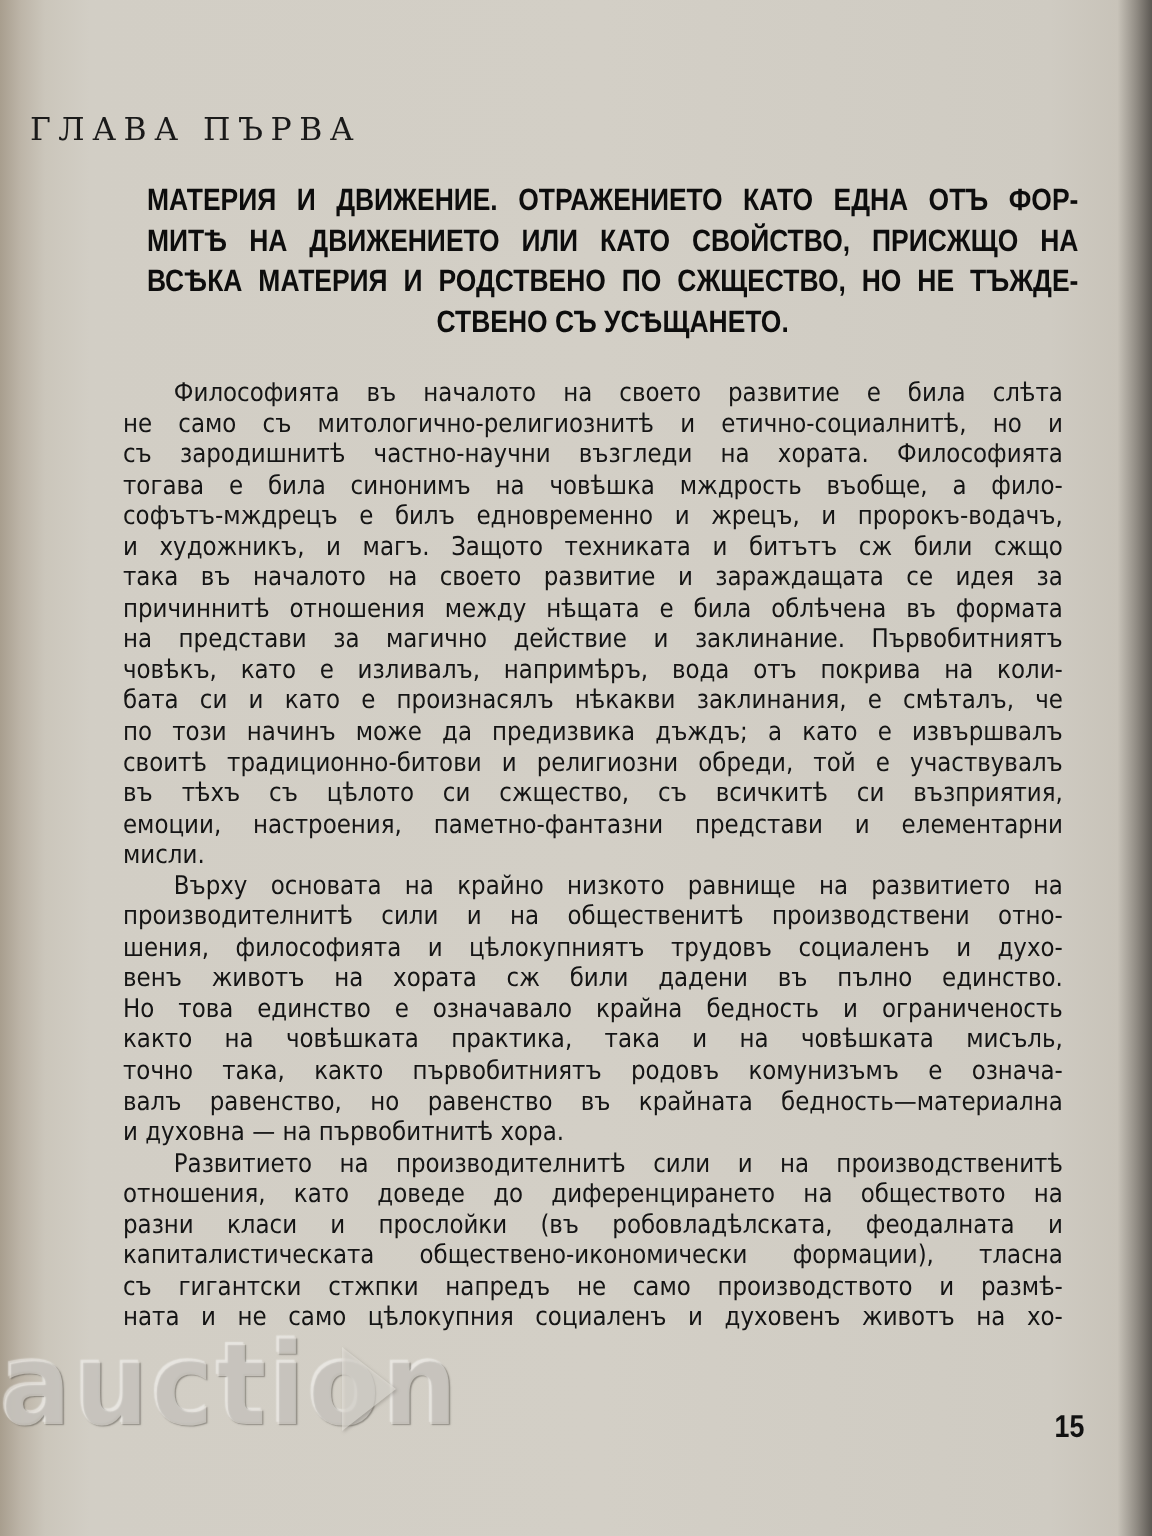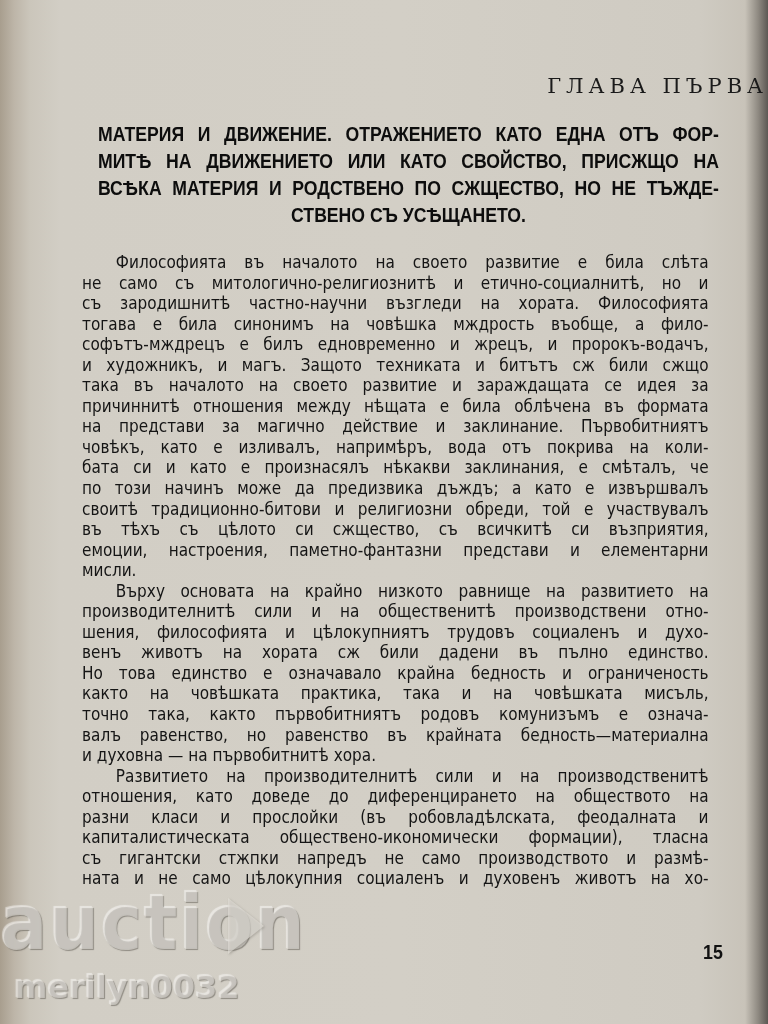--- a/index.html
+++ b/index.html
@@ -18,21 +18,21 @@
     .page {
       position: absolute;
       left: 0; top: 0;
       width: 768px; height: 1024px;
     }
     .chapter-heading {
       position: absolute;
       top: 74px;
       left: 0;
       width: 768px;
-      text-align: right;
+      text-align: left;
       font-family: "DejaVu Serif", serif;
       font-size: 21px;
       letter-spacing: 5px;
       color: #1a1a1a;
       padding-left: 20px;
       box-sizing: border-box;
     }
     .chapter-title {
       position: absolute;
       top: 120px;
@@ -175,15 +175,14 @@
       <span class="line">капиталистическата обществено-икономически формации), тласна</span>
       <span class="line">съ гигантски стжпки напредъ не само производството и размѣ-</span>
       <span class="line">ната и не само цѣлокупния социаленъ и духовенъ животъ на хо-</span>
     </div>
   </div>
 
   <div class="page-number">15</div>
 
   <div class="watermark watermark-auction">auction</div>
   <div class="watermark-arrow"></div>
-  <div class="watermark watermark-user">merilyn0032</div>
 
 </div>
 
 </body></html>

